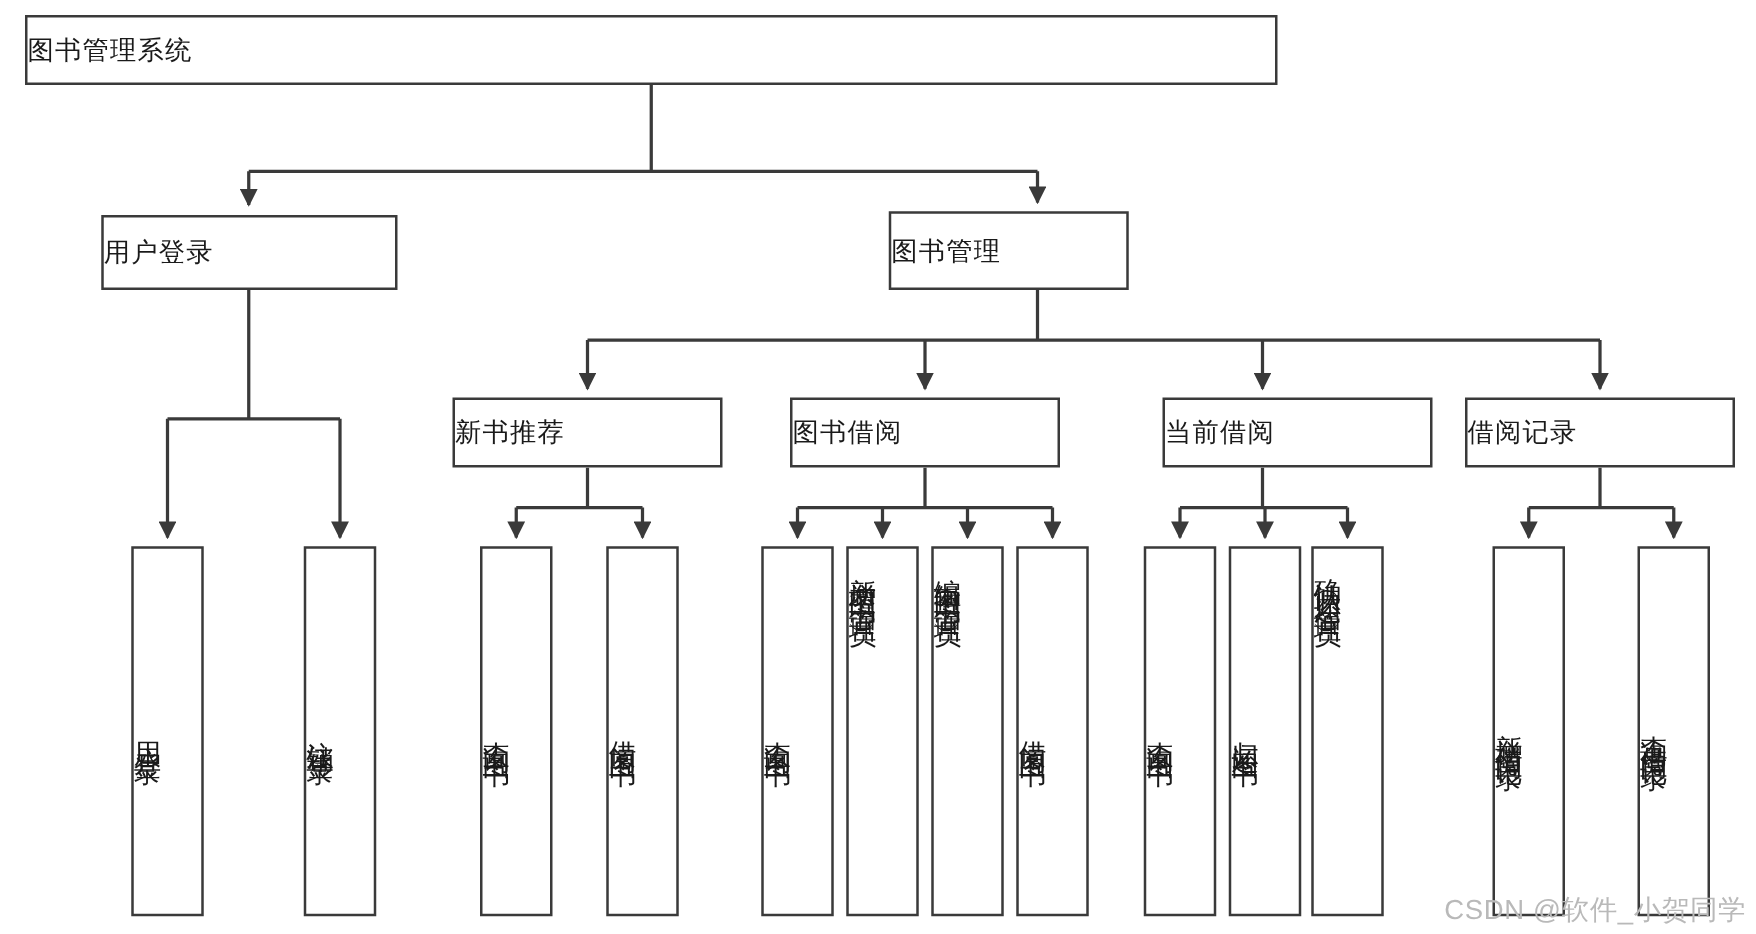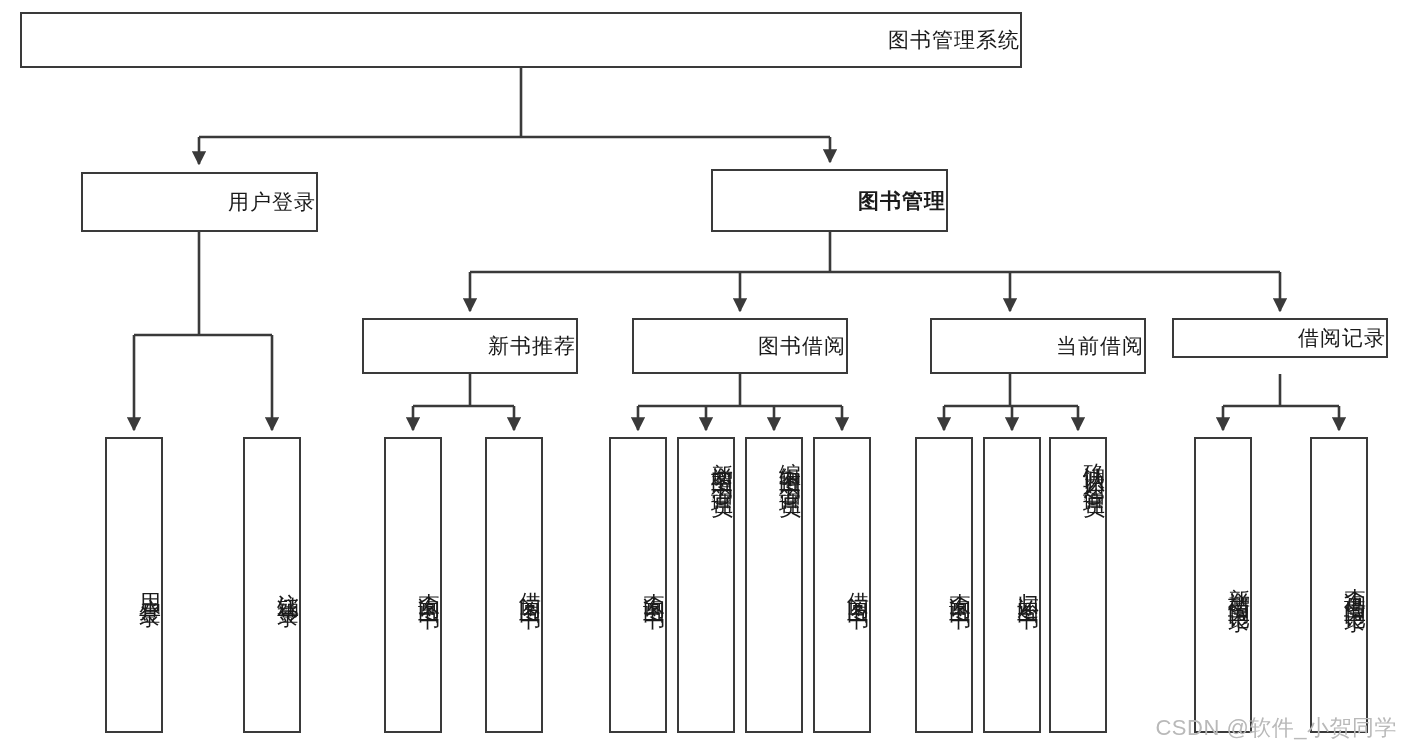--- a/index.html
+++ b/index.html
@@ -26,21 +26,21 @@
     height: 747px;
     pointer-events: none;
   }
   .node {
     position: absolute;
     box-sizing: border-box;
     background: #ffffff;
     border: 2.5px solid #3a3a3a;
     display: flex;
     align-items: center;
-    justify-content: flex-end;
+    justify-content: flex-start;
     color: #1a1a1a;
   }
   .node.h {
     
     font-size: 21px;
     letter-spacing: 1px;
   }
   .node.v {
     
     font-size: 22px;
@@ -124,34 +124,34 @@
     </g>
   </svg>
 
   <div class="node h" style="left:20px; top:12px; width:1002px; height:56px;">
     <span>图书管理系统</span>
   </div>
 
   <div class="node h" style="left:81px; top:172px; width:237px; height:60px;">
     <span>用户登录</span>
   </div>
-  <div class="node h" style="left:711px; top:169px; width:237px; height:63px;font-weight:bold;">
+  <div class="node h" style="left:711px; top:169px; width:192px; height:63px;">
     <span>图书管理</span>
   </div>
 
   <div class="node h" style="left:362px; top:318px; width:216px; height:56px;">
     <span>新书推荐</span>
   </div>
   <div class="node h" style="left:632px; top:318px; width:216px; height:56px;">
     <span>图书借阅</span>
   </div>
   <div class="node h" style="left:902px; top:318px; width:216px; height:56px;margin-left:28px;">
     <span>当前借阅</span>
   </div>
-  <div class="node h" style="left:1172px; top:318px; width:216px; height:40px;">
+  <div class="node h" style="left:1172px; top:318px; width:216px; height:56px;">
     <span>借阅记录</span>
   </div>
 
   <div class="node v centered" style="left:105px; top:437px; width:58px; height:296px;">
     <span class="vtext">用户登录</span>
   </div>
   <div class="node v centered" style="left:243px; top:437px; width:58px; height:296px;">
     <span class="vtext">注销登录</span>
   </div>
 

